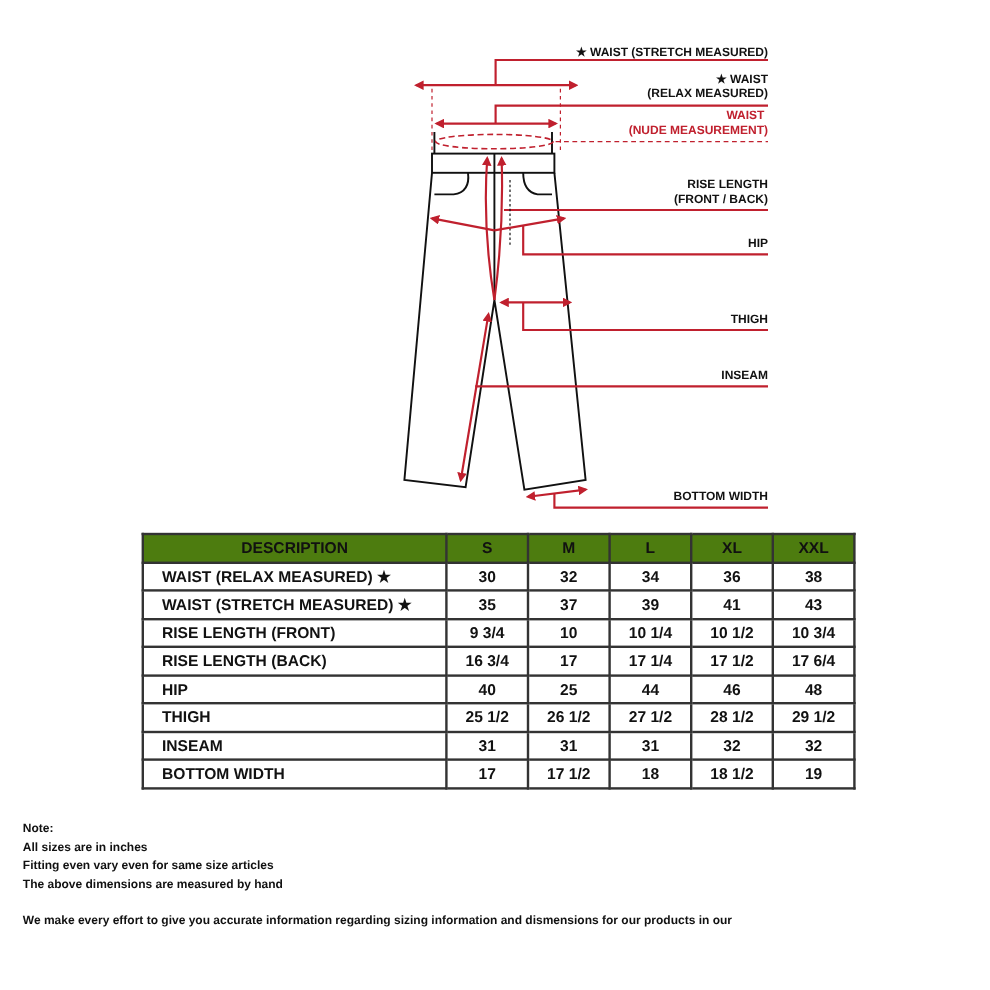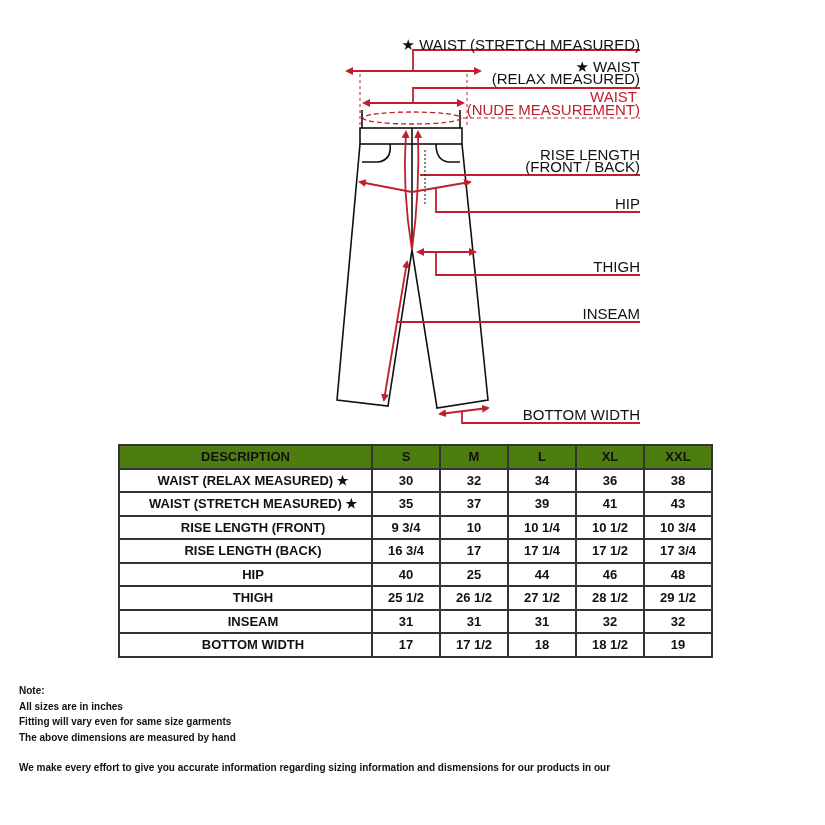--- a/index.html
+++ b/index.html
@@ -1,23 +1,23 @@
 <!DOCTYPE html>
 <html><head>
 <meta charset="utf-8">
 <style>
   html,body{margin:0;padding:0;background:#fff;}
   body{width:825px;height:825px;position:relative;overflow:hidden;font-family:"Liberation Sans",sans-serif;color:#111;}
   #diagram{position:absolute;left:0;top:0;width:825px;height:440px;}
-  .lbl{position:absolute;font-weight:normal;font-size:15px;text-align:left;line-height:12px;white-space:nowrap;}
+  .lbl{position:absolute;font-weight:bold;font-size:10px;text-align:left;line-height:12px;white-space:nowrap;}
   .lbl.red{color:#c0202e;}
   #size-table{position:absolute;left:118px;top:444px;border-collapse:collapse;font-weight:bold;font-size:13px;}
   #size-table th,#size-table td{border:2px solid #333;height:21.5px;padding:0;}
   #size-table th{background:#4d7c0f;text-align:center;}
-  #size-table td.desc{text-align:center;padding-left:15px;width:236px;margin-left:36px;}
+  #size-table td.desc{text-align:left;padding-left:15px;width:236px;margin-left:36px;}
   #size-table th.desc{width:251px;}
   #size-table td.val{text-align:center;}
   .c-s{width:66px;} .c-m{width:66px;} .c-l{width:66px;} .c-xl{width:66px;} .c-xxl{width:66px;}
   #notes{position:absolute;left:19px;top:683px;font-weight:bold;font-size:10px;line-height:15.5px;}
   #notes div{white-space:nowrap;}
   .gap{height:15px;}
 </style>
 </head>
 <body>
 
@@ -118,21 +118,21 @@
         <td class="val">10 1/4</td>
         <td class="val">10 1/2</td>
         <td class="val">10 3/4</td>
       </tr>
       <tr>
         <td class="desc">RISE LENGTH (BACK)</td>
         <td class="val">16 3/4</td>
         <td class="val">17</td>
         <td class="val">17 1/4</td>
         <td class="val">17 1/2</td>
-        <td class="val">17 3/4</td>
+        <td class="val">17 6/4</td>
       </tr>
       <tr>
         <td class="desc">HIP</td>
         <td class="val">40</td>
         <td class="val">25</td>
         <td class="val">44</td>
         <td class="val">46</td>
         <td class="val">48</td>
       </tr>
       <tr>
@@ -158,17 +158,17 @@
         <td class="val">18</td>
         <td class="val">18 1/2</td>
         <td class="val">19</td>
       </tr>
     </tbody>
 </table>
 
 <div id="notes">
   <div>Note:</div>
   <div>All sizes are in inches</div>
-  <div>Fitting will vary even for same size garments</div>
+  <div>Fitting even vary even for same size articles</div>
   <div>The above dimensions are measured by hand</div>
   <div class="gap"></div>
   <div>We make every effort to give you accurate information regarding sizing information and dismensions for our products in our</div>
 </div>
 
 </body></html>

